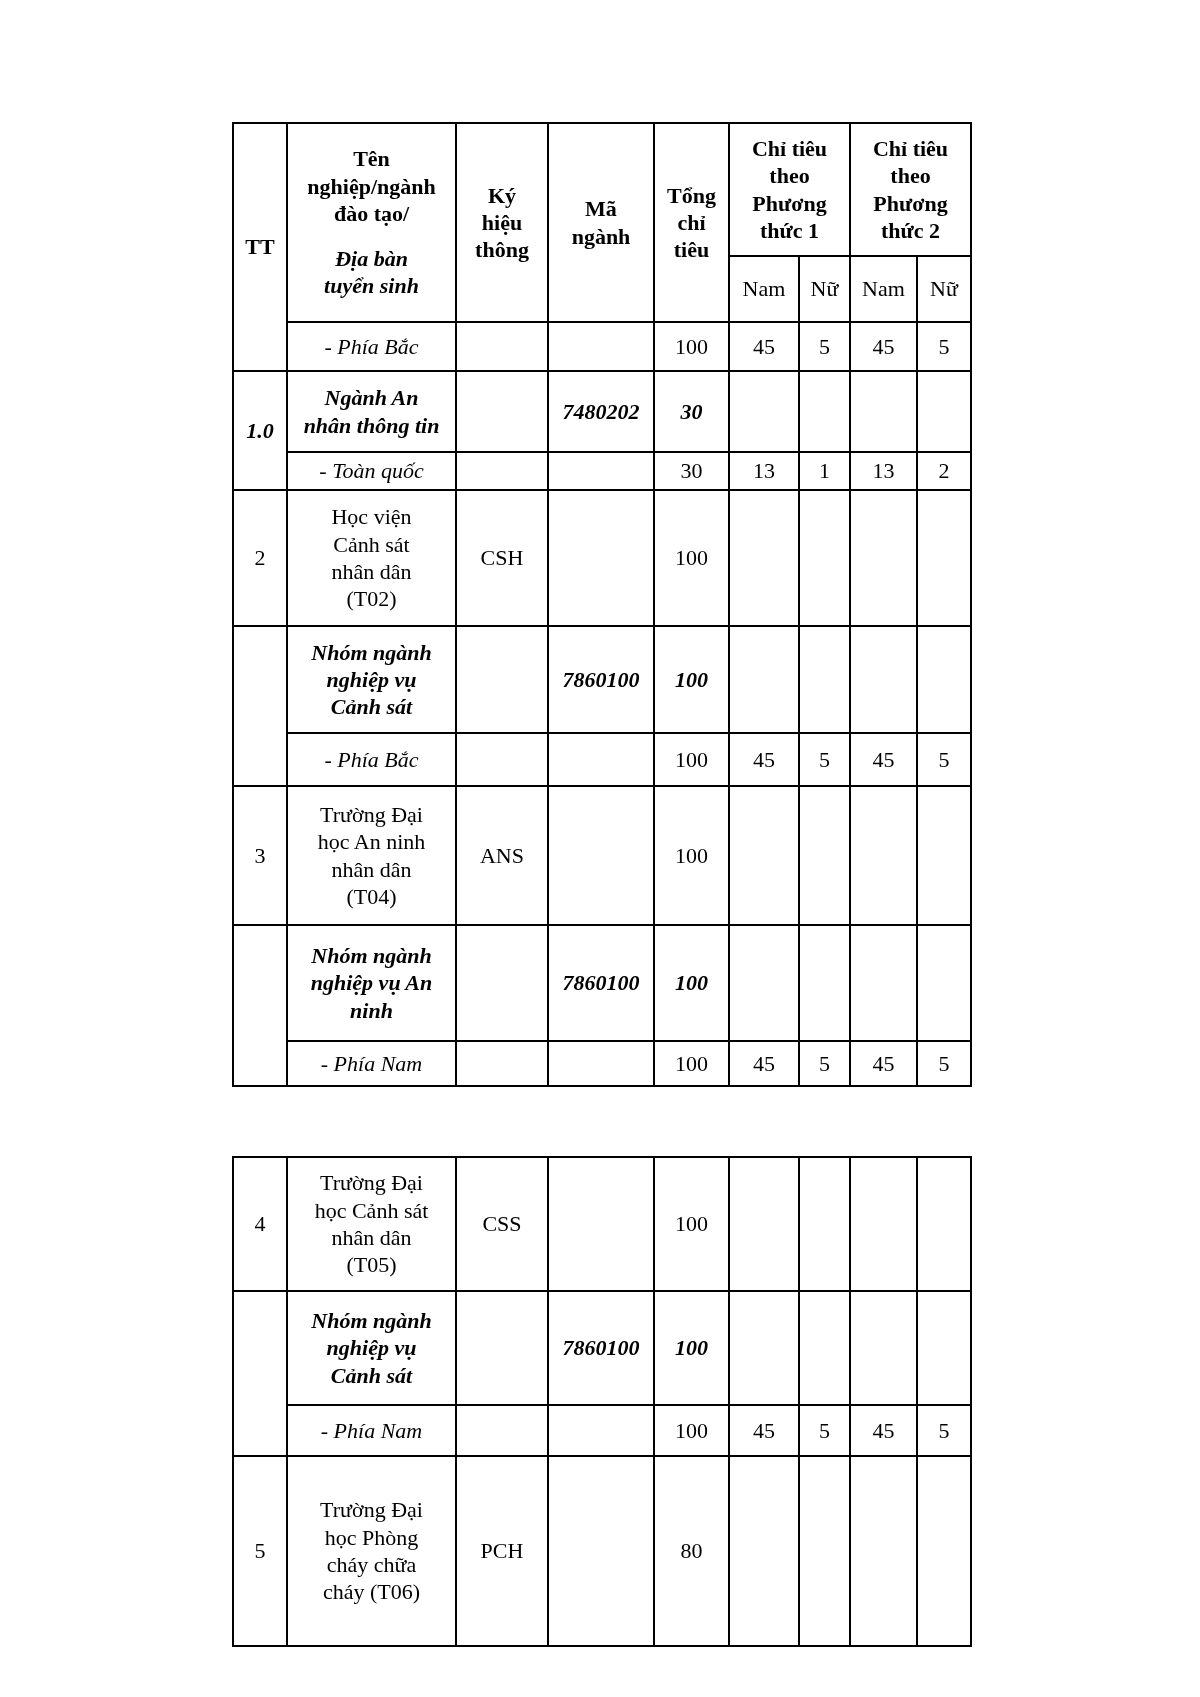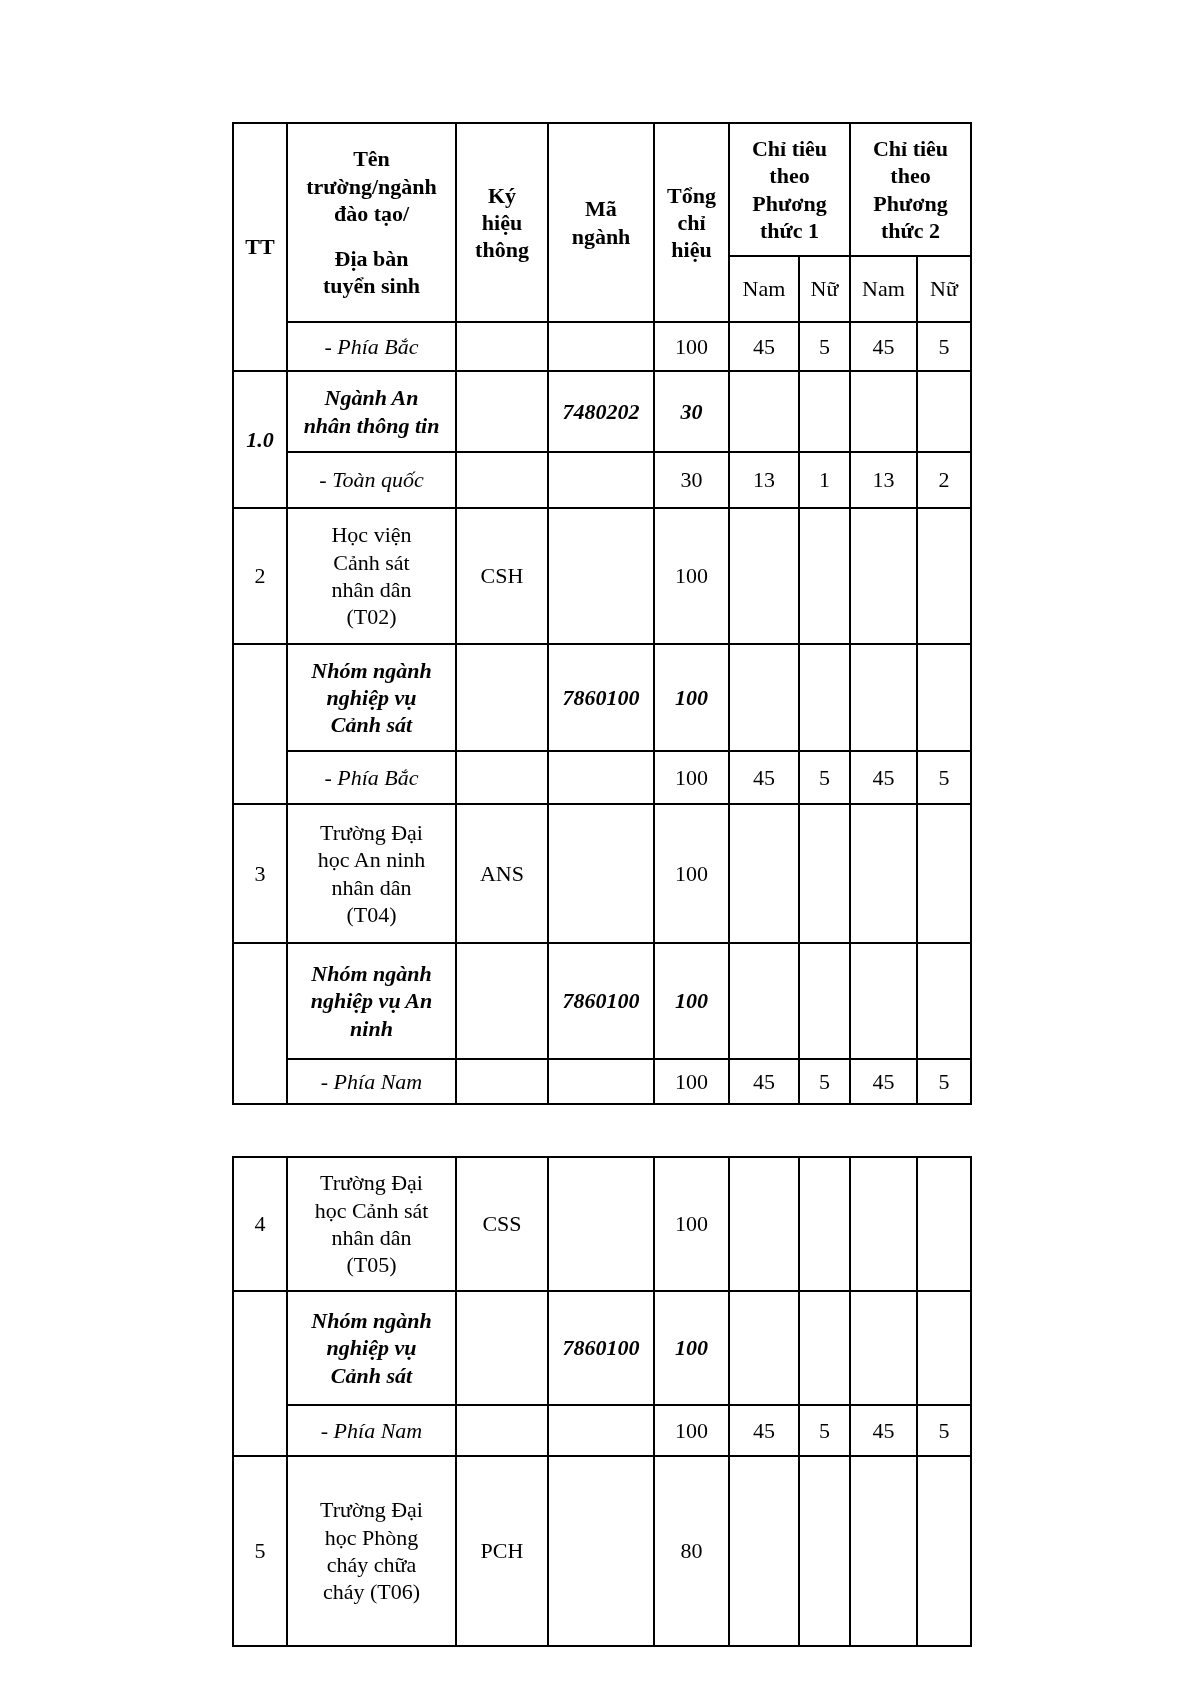--- a/index.html
+++ b/index.html
@@ -26,21 +26,21 @@
     font-size: 22px;
     line-height: 1.24;
     padding: 2px 4px;
     overflow: hidden;
   }
   .pre { white-space: pre-line; }
   
   td.hd { font-weight: 700; }
   td.pt1h { text-align: left; padding-left: 10px; }
   td.tt-hd { padding-bottom: 46px; }
-  .hgap { margin-top: 18px; }
+  .hgap { margin-top: 18px; font-style: italic; }
   
   td.ten-cell { text-align: left; padding-left: 13px; padding-right: 18px; }
   
   .b  { font-weight: 400; }
   .bi { font-weight: 700; font-style: italic; }
   .it { font-style: italic; }
   
   td.sep-top  { border-top: 3px solid #000000; }
   td.thin-top { border-top: 2px solid #6e6e6e; border-radius: 17px; }
   td.bot      { border-bottom: 3px solid #000000; }
@@ -61,33 +61,33 @@
       <col style="width:51px">
         <col style="width:67px">
         <col style="width:54px">
     </colgroup>
     <tbody>
 
       <tr style="height:133px">
         <td class="hd tt-hd" rowspan="3">TT</td>
         <td class="hd" rowspan="2">
           <div class="pre">Tên
-trường/ngành
+nghiệp/ngành
 đào tạo/</div>
           <div class="pre hgap">Địa bàn
 tuyển sinh</div>
         </td>
         <td class="hd pre" rowspan="2">Ký
 hiệu
 thông</td>
         <td class="hd pre" rowspan="2">Mã
 ngành</td>
         <td class="hd pre" rowspan="2">Tổng
 chỉ
-hiệu</td>
+tiêu</td>
         <td class="hd pre pt1h" colspan="2">Chỉ tiêu
 theo
 Phương
 thức 1</td>
         <td class="hd pre" colspan="2">Chỉ tiêu
 theo
 Phương
 thức 2</td>
       </tr>
 
@@ -115,21 +115,21 @@
 nhân thông tin</td>
         <td class="sep-top"></td>
         <td class="bi sep-top">7480202</td>
         <td class="bi sep-top">30</td>
         <td class="sep-top"></td>
         <td class="sep-top"></td>
         <td class="sep-top"></td>
         <td class="sep-top"></td>
       </tr>
 
-      <tr style="height:56px">
+      <tr style="height:38px">
         <td class="ten-cell it pre thin-top">- Toàn quốc</td>
         <td class="thin-top"></td>
         <td class="thin-top"></td>
         <td class="thin-top">30</td>
         <td class="thin-top">13</td>
         <td class="thin-top">1</td>
         <td class="thin-top">13</td>
         <td class="thin-top">2</td>
       </tr>
 

